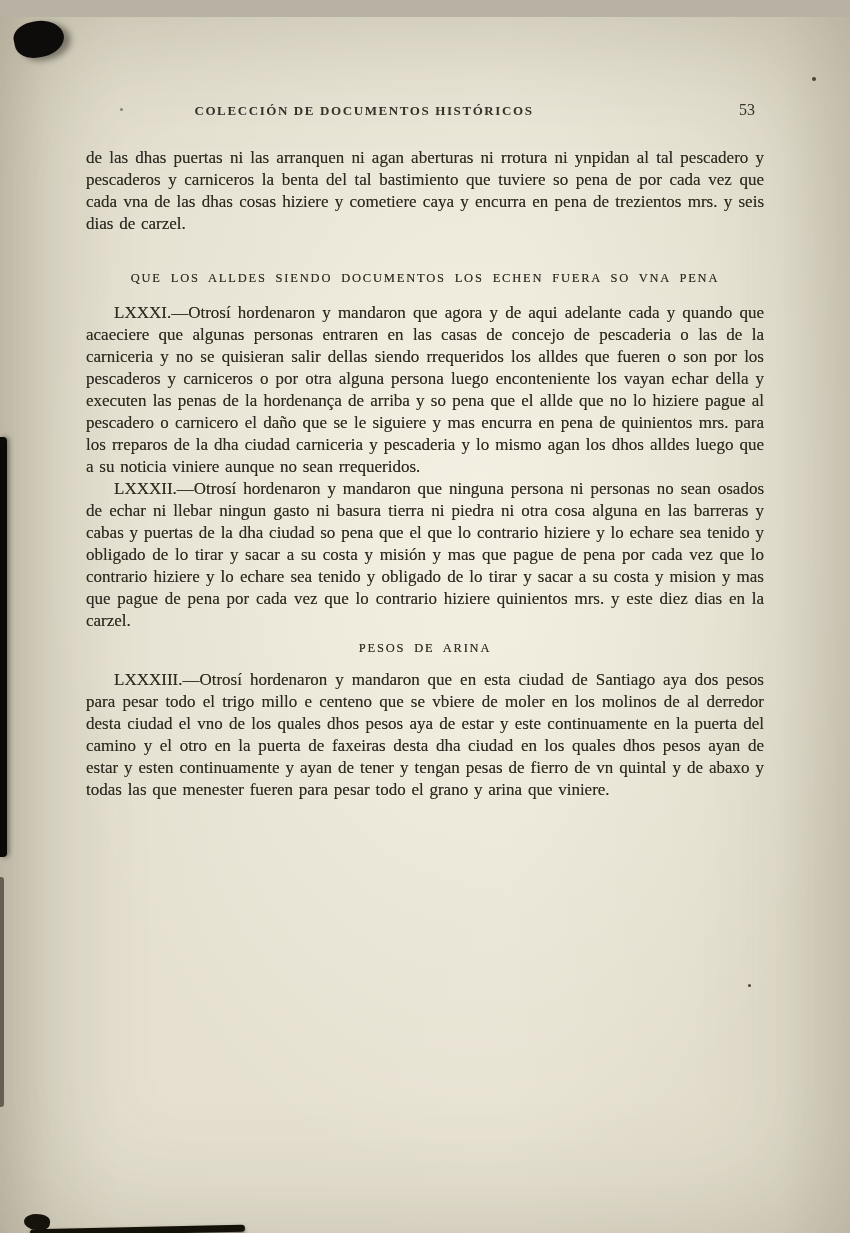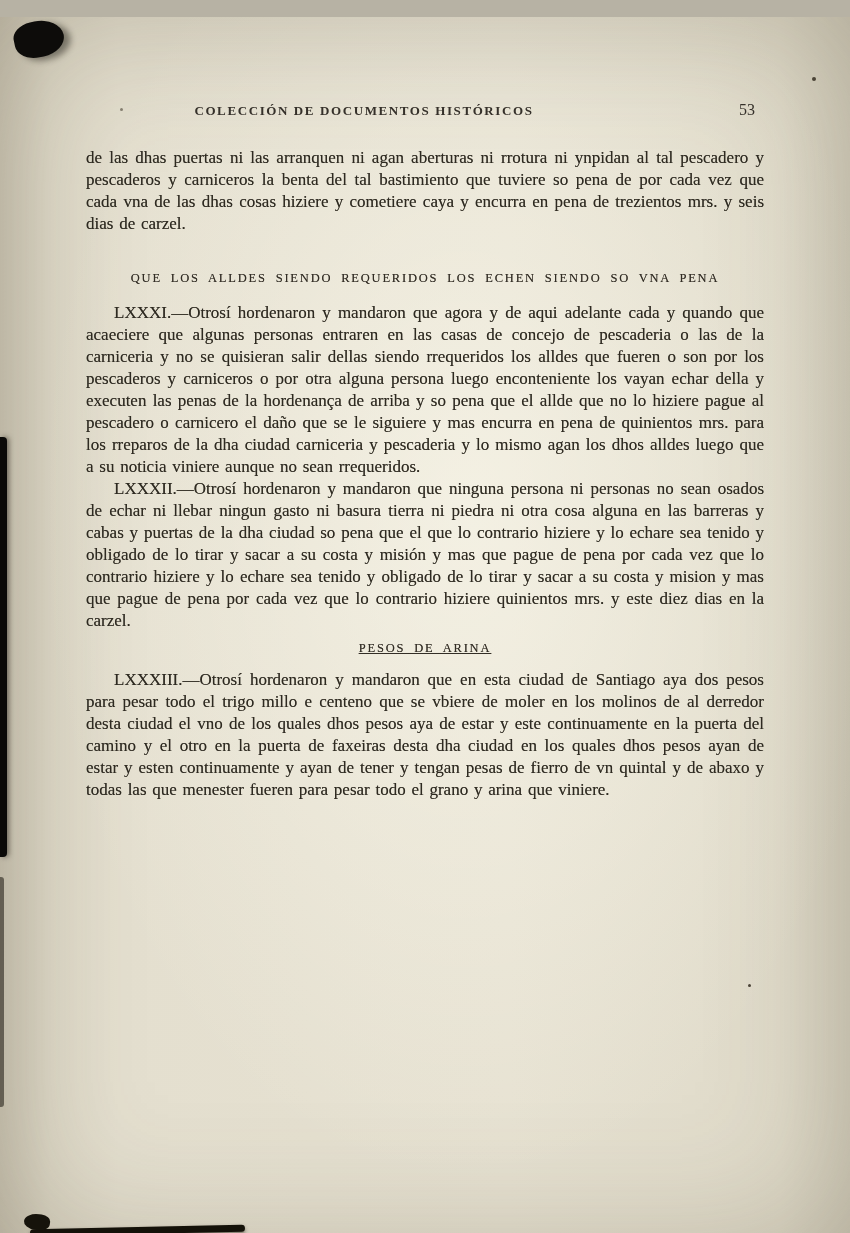--- a/index.html
+++ b/index.html
@@ -102,21 +102,21 @@
   .section-heading {
     margin: 36px 0 16px 0;
     font-size: 12.5px;
     font-weight: normal;
     letter-spacing: 1.8px;
     text-align: center;
     word-spacing: 4px;
     color: #332e26;
     text-shadow: 0 0 0.5px rgba(46,42,33,0.6);
   }
-  .section-heading.tight { margin: 9px 0 13px 0; text-decoration: underline; }
+  .section-heading.tight { margin: 9px 0 13px 0; }
 </style>
 </head>
 <body>
 
 <div class="page">
 
   <div class="artifact smudge-top-left"></div>
   <div class="artifact edge-strip-left"></div>
   <div class="artifact edge-strip-left-faint"></div>
   <div class="artifact smudge-bottom"></div>
@@ -128,21 +128,21 @@
 
   <header class="running-head">
     <span class="head-title">COLECCIÓN DE DOCUMENTOS HISTÓRICOS</span>
     <span class="page-number">53</span>
   </header>
 
   <main class="text-block">
 
     <p class="para no-indent">de las dhas puertas ni las arranquen ni agan aberturas ni rrotura ni ynpidan al tal pescadero y pescaderos y carniceros la benta del tal bastimiento que tuviere so pena de por cada vez que cada vna de las dhas cosas hiziere y cometiere caya y encurra en pena de trezientos mrs. y seis dias de carzel.</p>
 
-    <h2 class="section-heading">QUE LOS ALLDES SIENDO REQUERIDOS LOS ECHEN SIENDO SO VNA PENA</h2>
+    <h2 class="section-heading">QUE LOS ALLDES SIENDO DOCUMENTOS LOS ECHEN FUERA SO VNA PENA</h2>
 
     <p class="para">LXXXI.—Otrosí hordenaron y mandaron que agora y de aqui adelante cada y quando que acaeciere que algunas personas entraren en las casas de concejo de pescaderia o las de la carniceria y no se quisieran salir dellas siendo rrequeridos los alldes que fueren o son por los pescaderos y carniceros o por otra alguna persona luego enconteniente los vayan echar della y executen las penas de la hordenança de arriba y so pena que el allde que no lo hiziere pague al pescadero o carnicero el daño que se le siguiere y mas encurra en pena de quinientos mrs. para los rreparos de la dha ciudad carniceria y pescaderia y lo mismo agan los dhos alldes luego que a su noticia viniere aunque no sean rrequeridos.</p>
 
 
     <p class="para">LXXXII.—Otrosí hordenaron y mandaron que ninguna persona ni personas no sean osados de echar ni llebar ningun gasto ni basura tierra ni piedra ni otra cosa alguna en las barreras y cabas y puertas de la dha ciudad so pena que el que lo contrario hiziere y lo echare sea tenido y obligado de lo tirar y sacar a su costa y misión y mas que pague de pena por cada vez que lo contrario hiziere y lo echare sea tenido y obligado de lo tirar y sacar a su costa y mision y mas que pague de pena por cada vez que lo contrario hiziere quinientos mrs. y este diez dias en la carzel.</p>
 
     <h2 class="section-heading tight">PESOS DE ARINA</h2>
 
     <p class="para">LXXXIII.—Otrosí hordenaron y mandaron que en esta ciudad de Santiago aya dos pesos para pesar todo el trigo millo e centeno que se vbiere de moler en los molinos de al derredor desta ciudad el vno de los quales dhos pesos aya de estar y este continuamente en la puerta del camino y el otro en la puerta de faxeiras desta dha ciudad en los quales dhos pesos ayan de estar y esten continuamente y ayan de tener y tengan pesas de fierro de vn quintal y de abaxo y todas las que menester fueren para pesar todo el grano y arina que viniere.</p>
 

